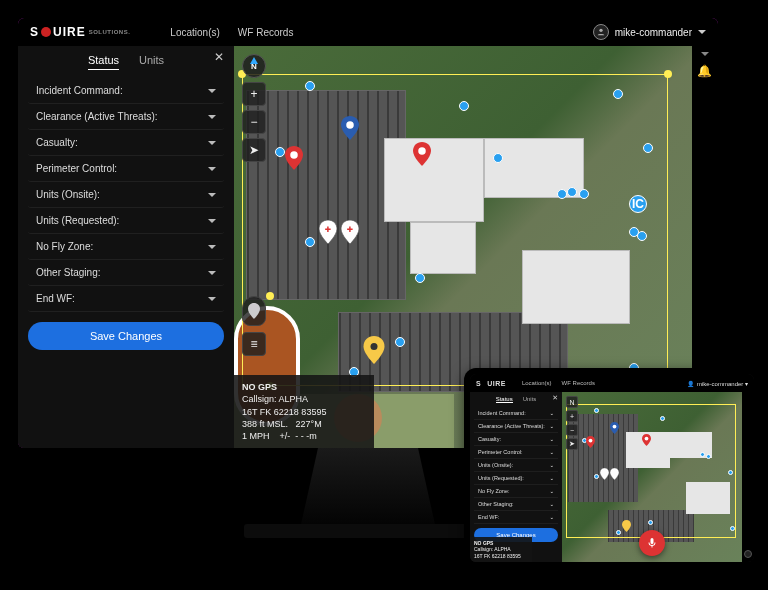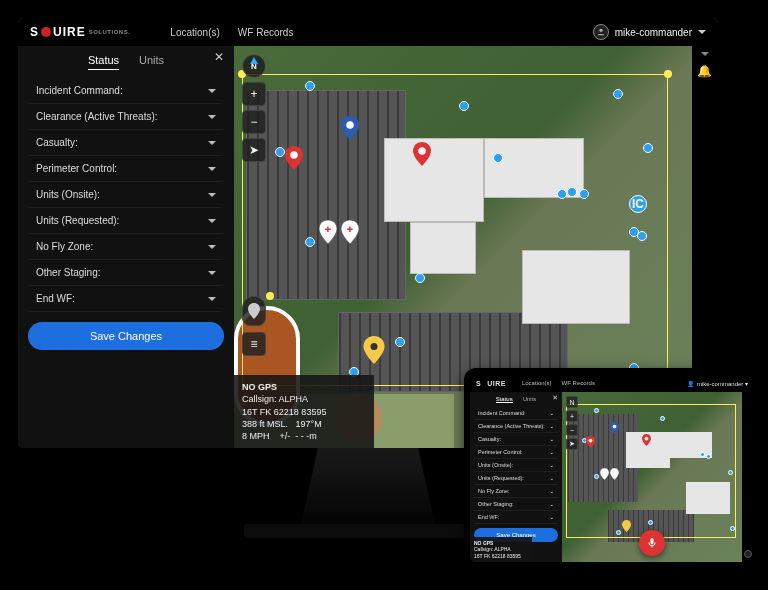--- a/index.html
+++ b/index.html
@@ -316,22 +316,22 @@
         <div class="map-btn" style="border-radius:12px 12px 8px 8px;height:30px">
           <svg width="12" height="16" viewBox="0 0 24 32">
               <path d="M12 0C5 0 0 5 0 12c0 8 12 20 12 20s12-12 12-20C24 5 19 0 12 0z" fill="#ccc"></path>
             </svg>
         </div>
         <div class="map-btn">≡</div>
       </div>
       <div class="gps-box"><span class="hdr">NO GPS</span>
 <span>Callsign:</span> <span>ALPHA</span>
 <span>16T FK 62218 83595</span>
-<span>388 ft MSL.</span>   <span>197°M</span>
-<span>8 MPH</span>    <span>+/-  - - -m</span></div>
+<span>388 ft MSL.</span>   <span>227°M</span>
+<span>1 MPH</span>    <span>+/-  - - -m</span></div>
     </div>
 
     <div class="rightgutter">
       <span class="caret-down" style="border-top-color:#888"></span>
       <span class="bell">🔔</span>
     </div>
   </div>
 </div>
 <div class="monitor-stand"></div>
 <div class="monitor-base"></div>

